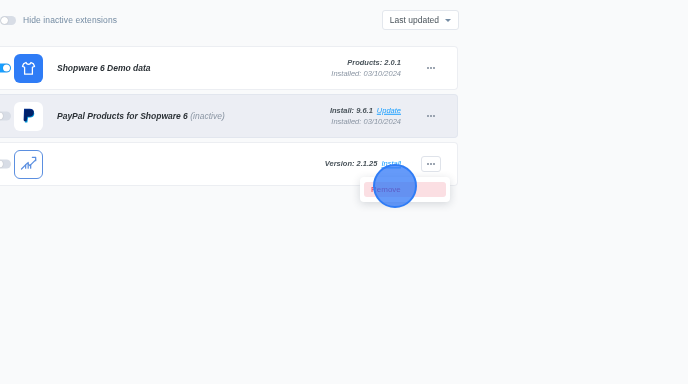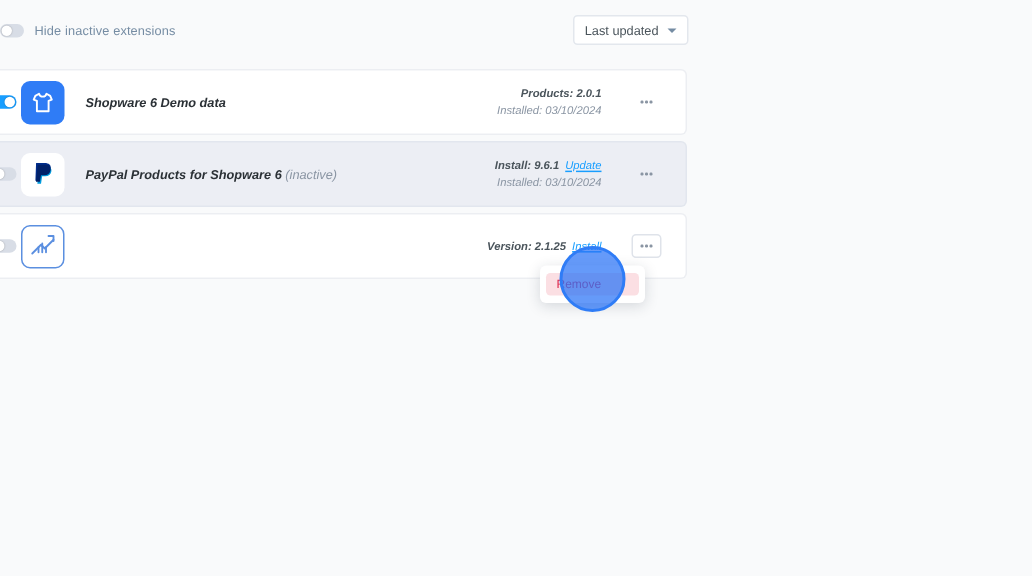--- a/index.html
+++ b/index.html
@@ -175,21 +175,21 @@
     width: 1.6px; height: 1.6px;
     border-radius: 50%;
     background: #8a95a3;
     display: block;
   }
 
   
   .ctx-menu {
     position: absolute;
     left: 360px; top: 177px;
-    width: 70px;
+    width: 90px;
     background: #ffffff;
     border-radius: 4px;
     box-shadow: 0 2px 9px rgba(30,40,60,.17);
     padding: 5px 4px;
     box-sizing: border-box;
     z-index: 20;
   }
   .ctx-item {
     height: 15px;
     border-radius: 3px;

